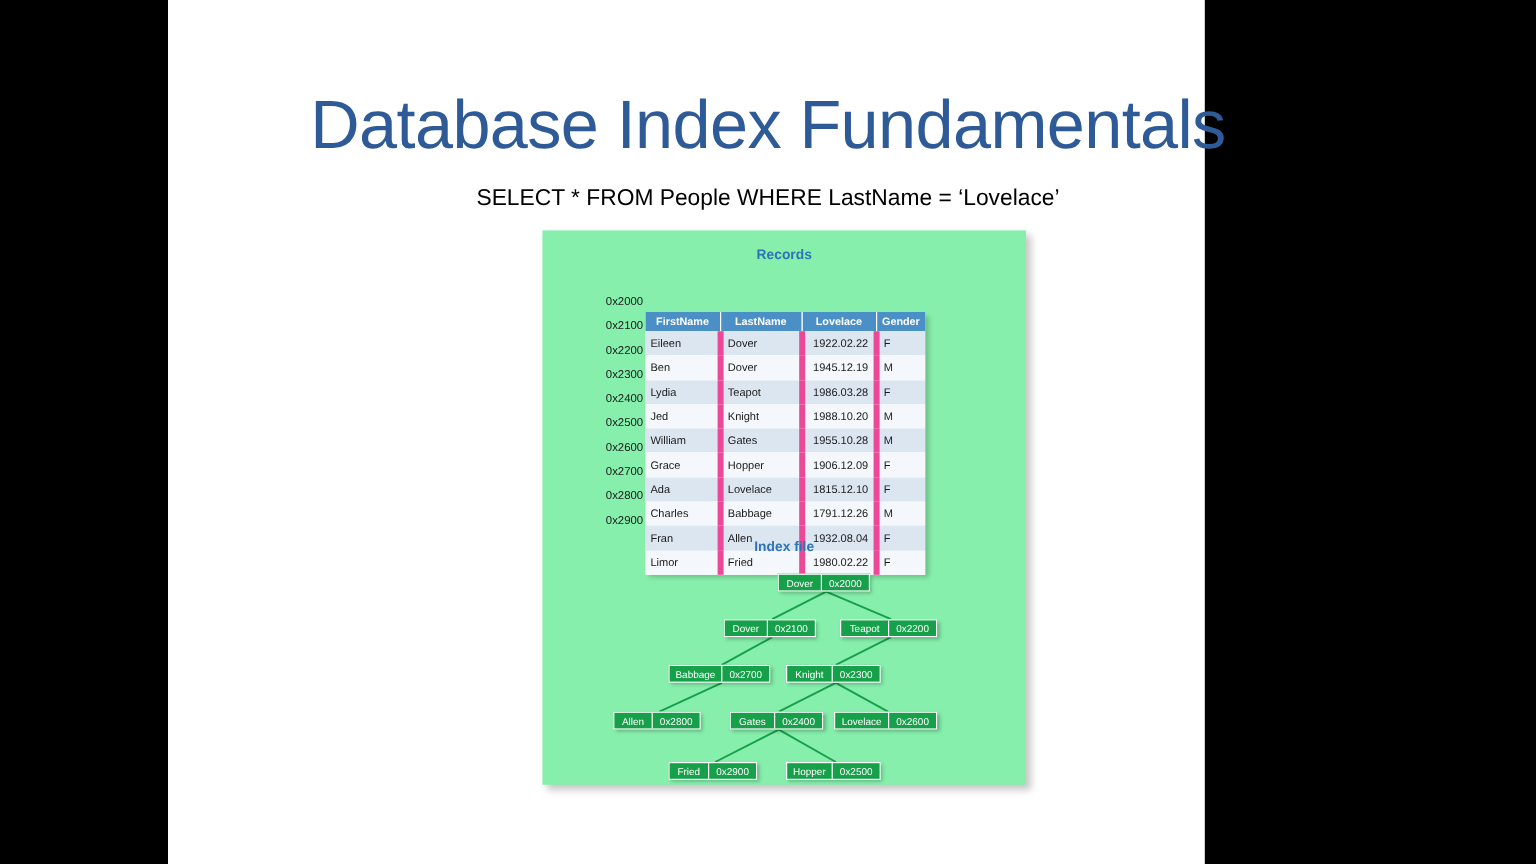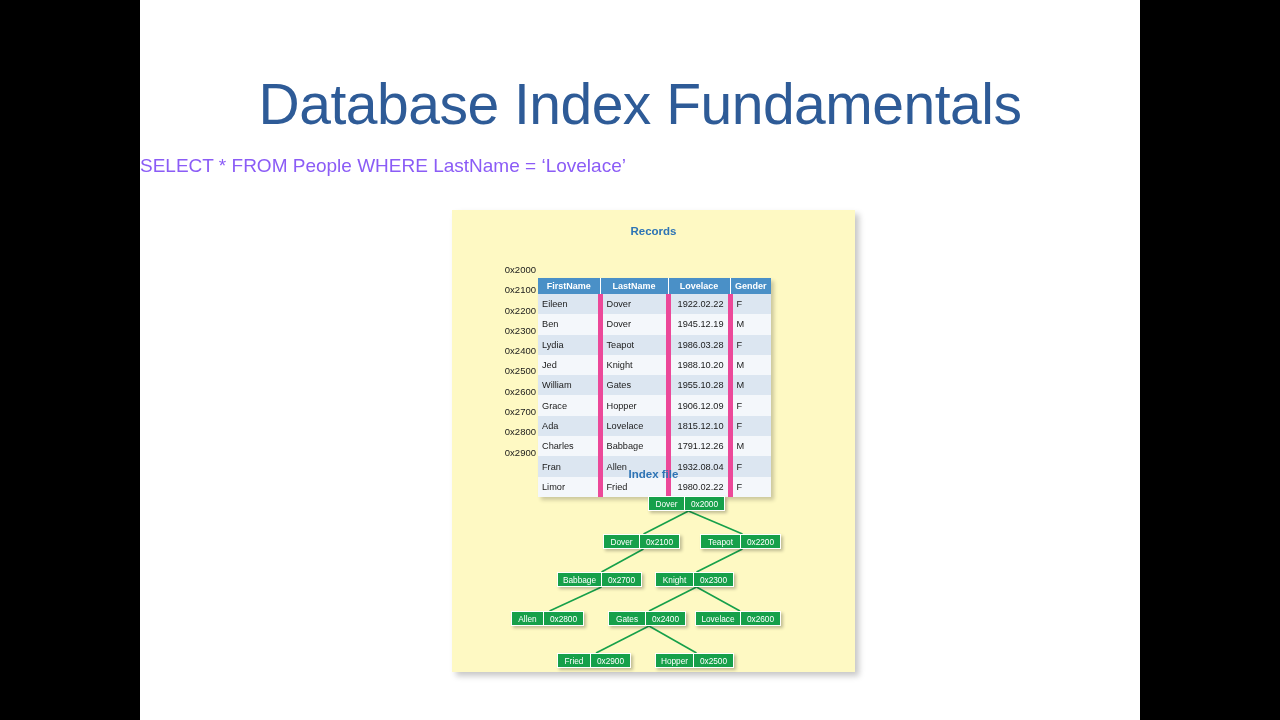--- a/index.html
+++ b/index.html
@@ -10,59 +10,59 @@
     overflow: hidden;
   }
   #stage { position: relative; width: 1280px; height: 720px; background: #000; }
 
   
   .bar-left  { position: absolute; left: 0;    top: 0; width: 140px; height: 720px; background: #000; }
   .bar-right { position: absolute; left: 1140px; top: 0; width: 140px; height: 720px; background: #000; }
 
   .slide {
     position: absolute; left: 140px; top: 0;
-    width: 1000px; height: 720px;
+    width: 864px; height: 720px;
     background: #ffffff;
   }
 
   .title {
     position: absolute; left: 0; top: 68px; width: 1000px;
     text-align: center;
     font-size: 57px;
     line-height: 72px;
     font-weight: 400;
     color: #2e5b97;
     letter-spacing: -0.5px;
     white-space: nowrap;
   }
 
   .subtitle {
     position: absolute; left: 0; top: 155px; width: 1000px;
-    text-align: left;
+    text-align: center;
     font-size: 19px;
-    color: #8b5cf6;
+    color: #000000;
     font-weight: 400;
   }
 
   .caption-top {
     position: absolute; left: 0; top: 190px; width: 1000px;
     text-align: center;
     font-size: 12.5px;
     color: #2e74b5;
     font-weight: 600;
   }
 
   
   .panel {
     position: absolute;
     left: 312px;   
-    top: 210px;
+    top: 192px;
     width: 403px;  
     height: 462px; 
-    background: #fef9c3;
+    background: #86efac;
     box-shadow: 4px 4px 6px rgba(0,0,0,0.22);
   }
 
   .panel-label {
     position: absolute;
     width: 100%;
     text-align: center;
     font-size: 11.5px;
     color: #2e74b5;
     font-weight: 600;

